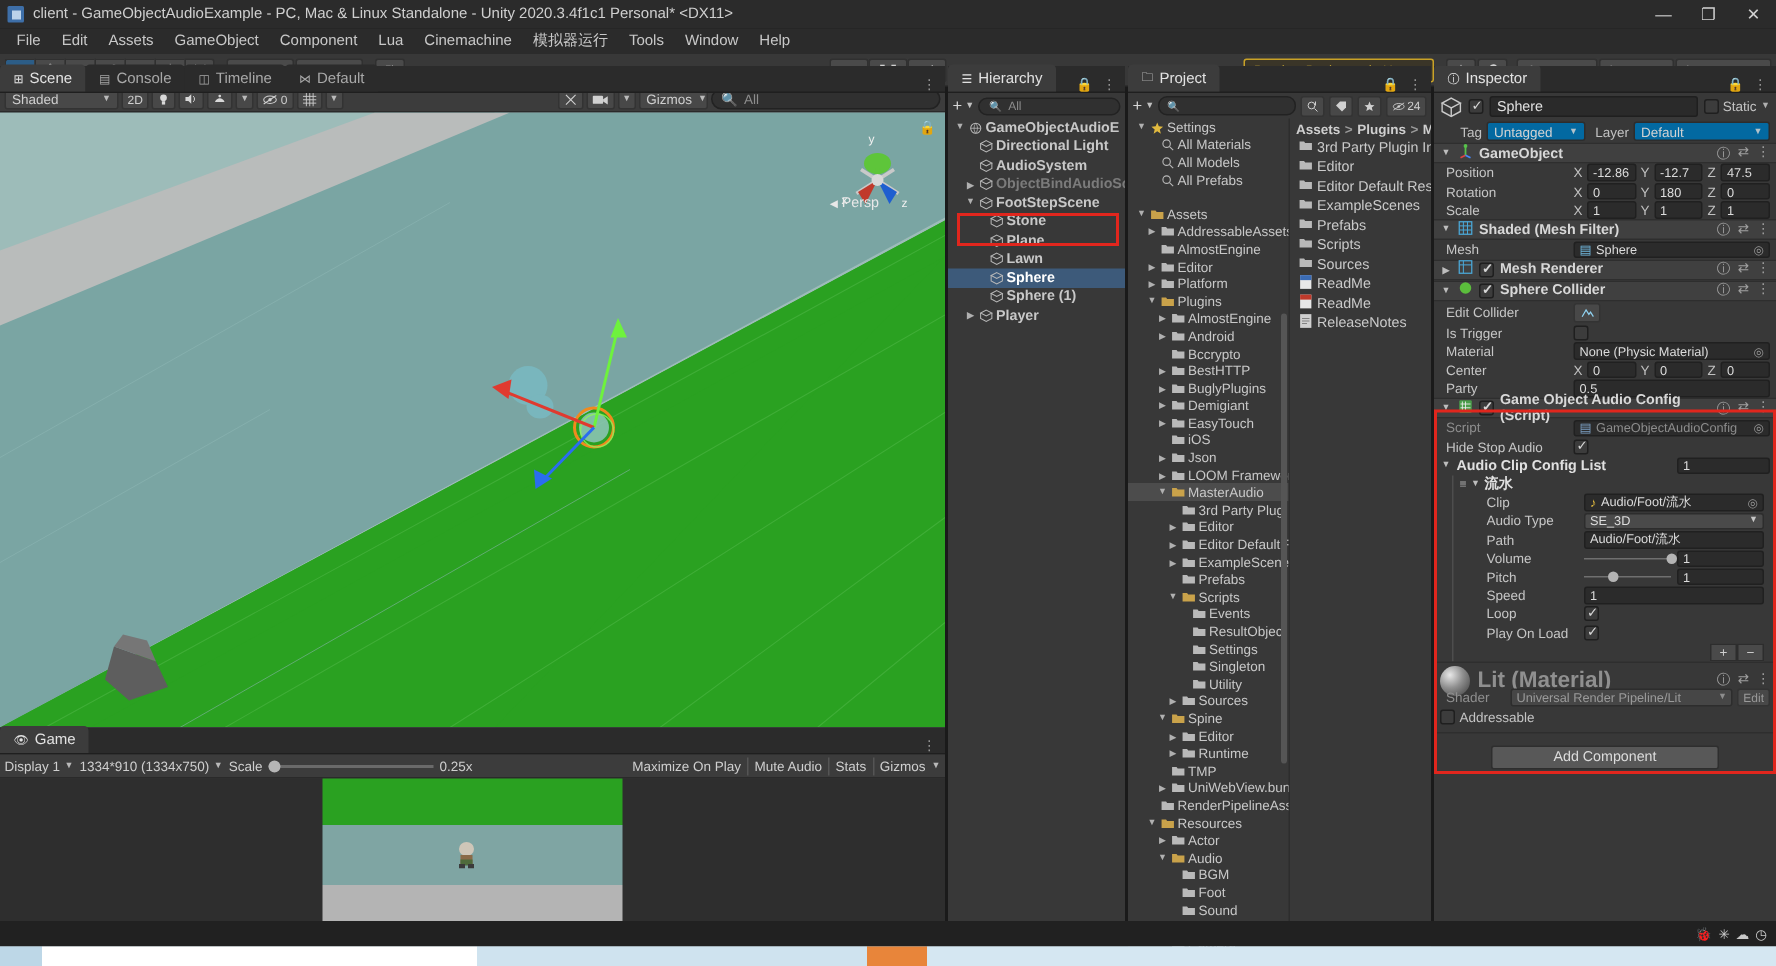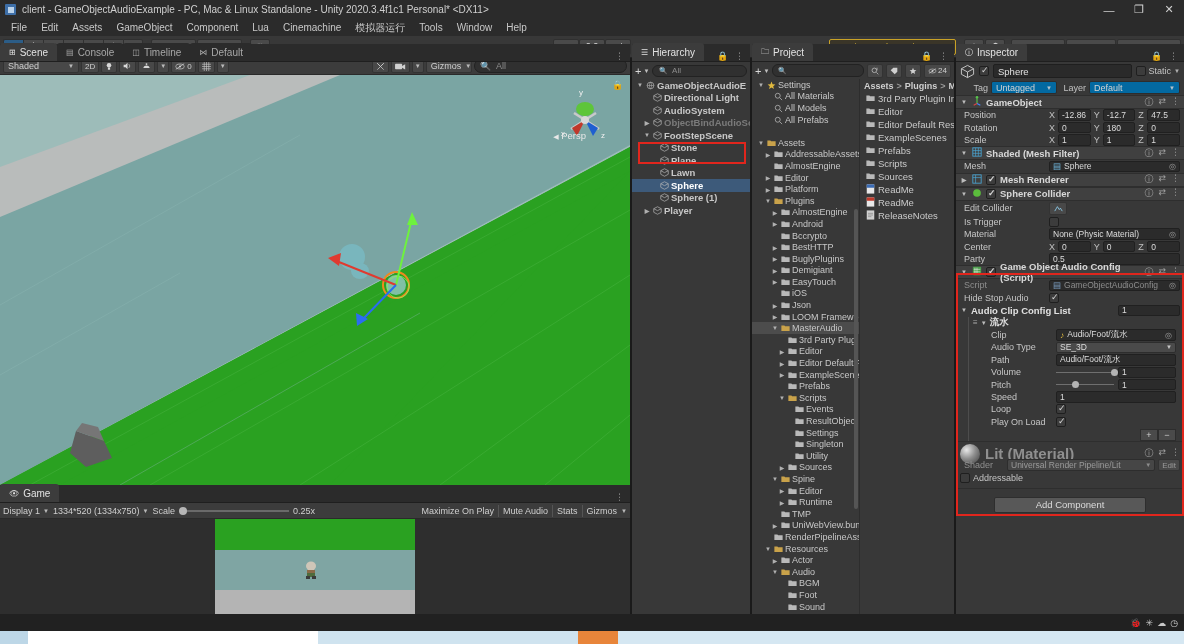--- a/index.html
+++ b/index.html
@@ -536,21 +536,21 @@
         <span>Game</span>
         </div>
       <div class="ptab-icons">⋮</div>
     </div>
     <div class="game-toolbar">
       <div style="display:flex;align-items:center;gap:3px;">
         <span>Display 1</span>
         <span class="caret">▼</span>
         </div>
       <div style="display:flex;align-items:center;gap:3px;">
-        <span>1334*520 (1334x750)</span>
+        <span>1334*910 (1334x750)</span>
         <span class="caret">▼</span>
         </div>
       <span>Scale</span>
       <div class="slider-track">
         <div class="slider-knob"></div>
         </div>
       <span>0.25x</span>
       <div style="flex:1"></div>
       <span>Maximize On Play</span>
       <div class="gsep"></div>

